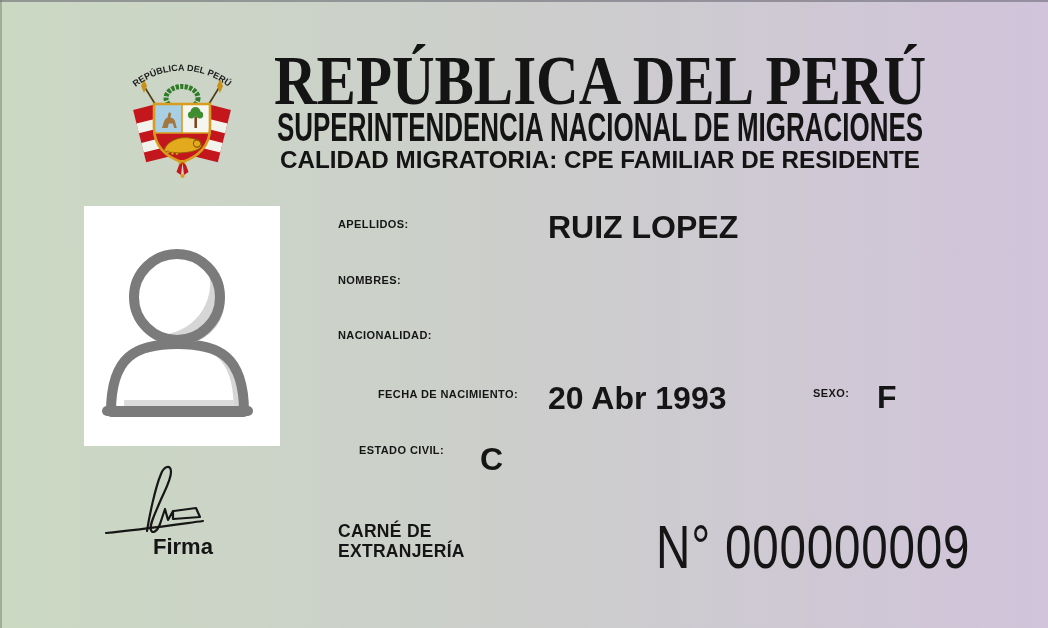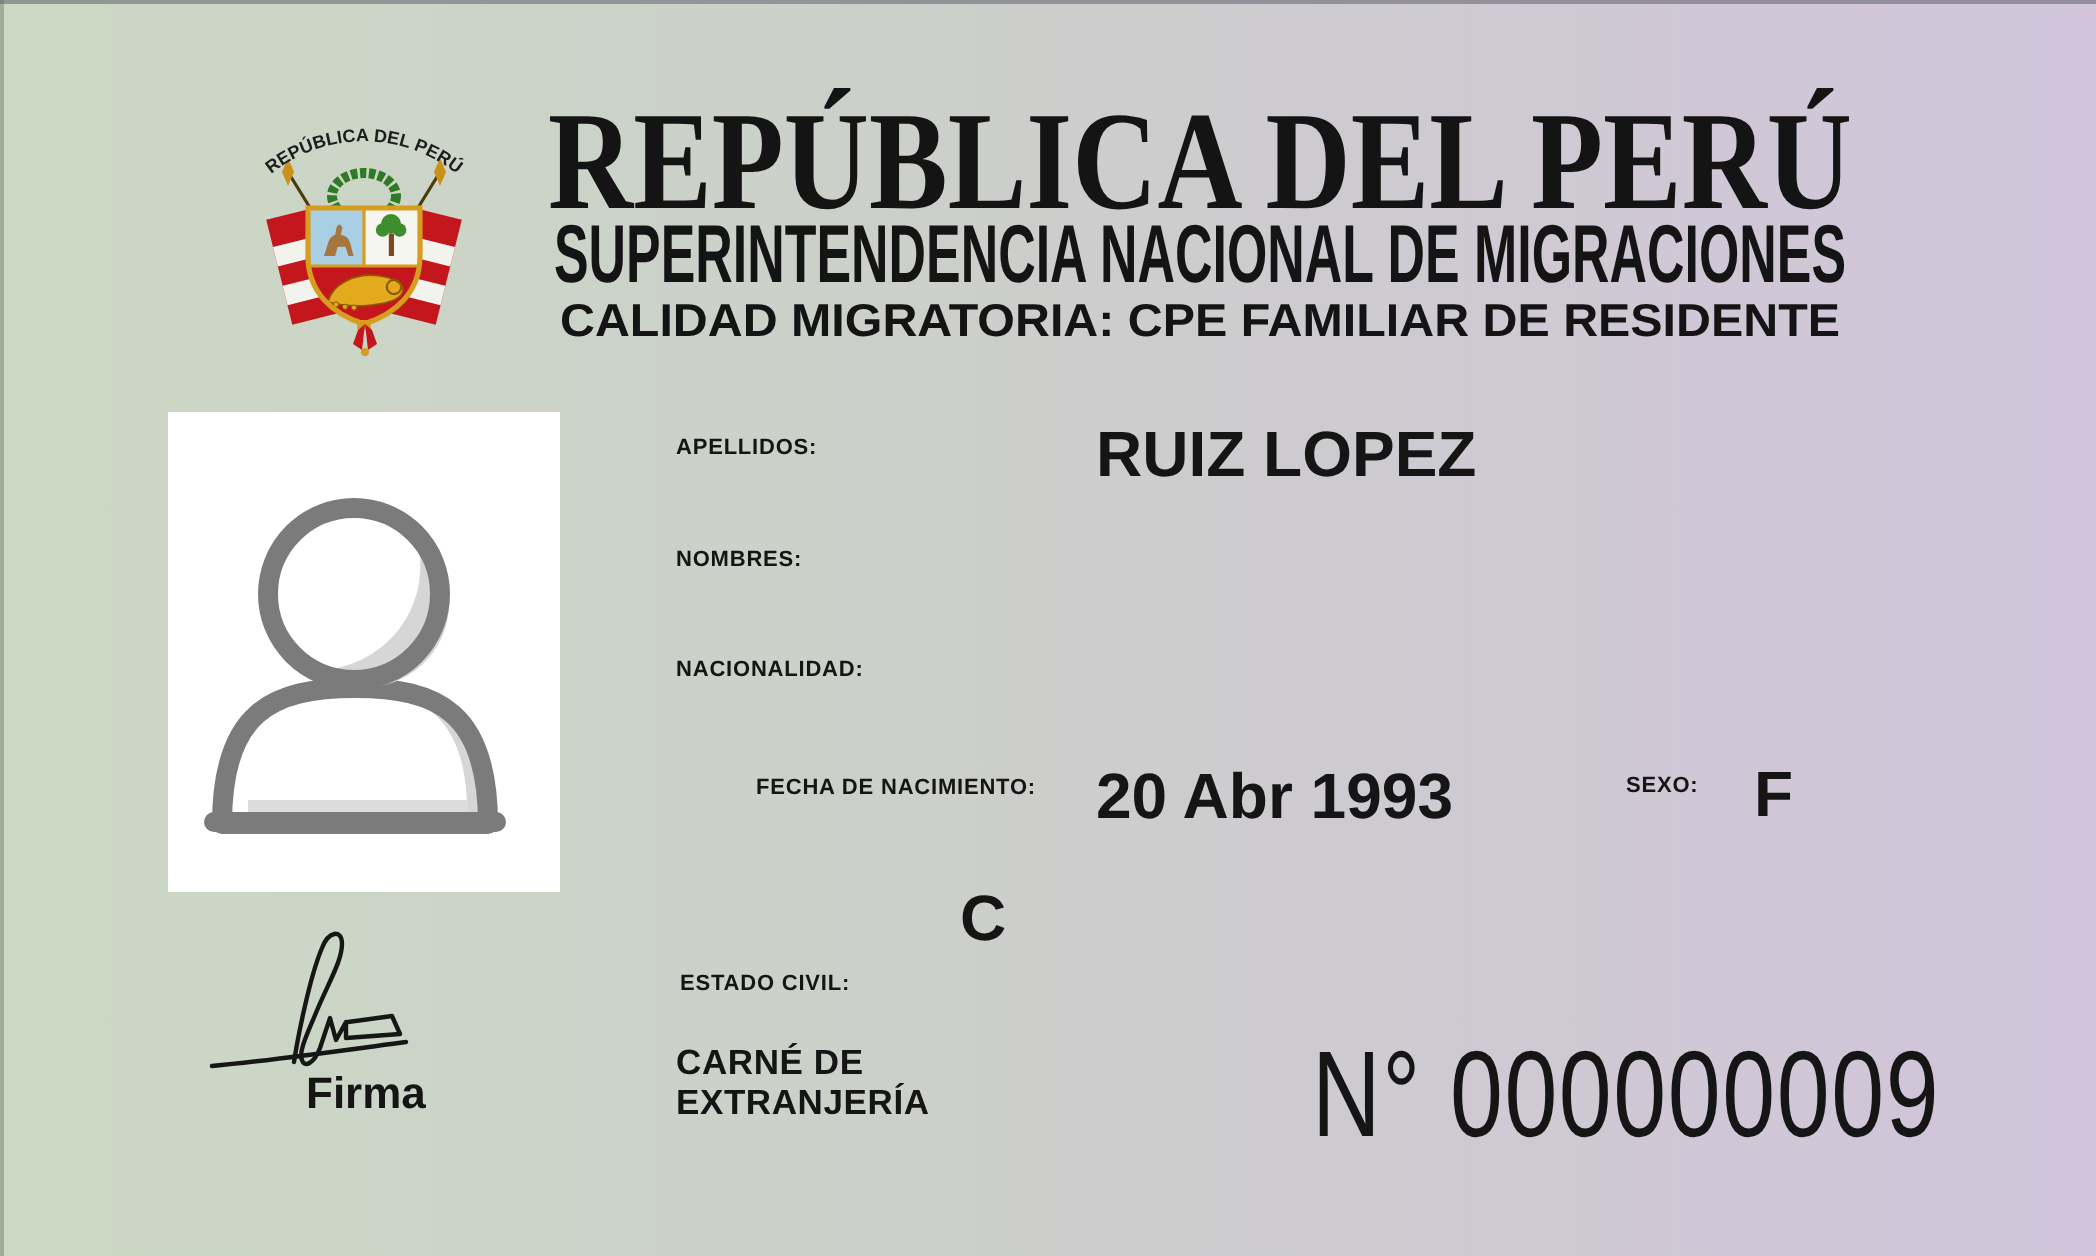--- a/index.html
+++ b/index.html
@@ -22,21 +22,21 @@
   .photo svg{width:100%;height:100%;display:block;}
 
   .lbl{position:absolute;font-weight:bold;font-size:11px;letter-spacing:.4px;line-height:1;white-space:nowrap;}
   .val{position:absolute;font-weight:bold;font-size:32px;line-height:1;white-space:nowrap;}
 
   .apellidos-l{left:338px;top:219px;}   .apellidos-v{left:548px;top:211px;}
   .nombres-l{left:338px;top:275px;}     .nombres-v{left:548px;top:266px;}
   .nacionalidad-l{left:338px;top:330px;text-align:right;}.nacionalidad-v{left:548px;top:320px;}
   .fecha-l{left:338px;top:389px;margin-left:40px;}       .fecha-v{left:548px;top:382px;}
   .sexo-l{left:813px;top:388px;}        .sexo-v{left:877px;top:381px;}
-  .estado-l{left:340px;top:445px;margin-top:42px;}      .estado-v{left:480px;top:443px;}
+  .estado-l{left:359px;top:445px;}      .estado-v{left:480px;top:443px;}
 
   .doc-type{position:absolute;left:338px;top:521px;font-size:17.5px;font-weight:bold;line-height:1.16;letter-spacing:.3px;}
   .doc-number{
     position:absolute;left:656px;top:512px;font-size:61px;font-weight:400;
     letter-spacing:1px;white-space:nowrap;transform:scaleX(.78);transform-origin:left top;
   }
 
   .sig-svg{position:absolute;left:103px;top:462px;width:112px;height:78px;overflow:visible;}
   .sig-label{position:absolute;left:140px;top:536px;font-size:22px;font-weight:bold;line-height:1;margin-left:13px;}
 </style>

